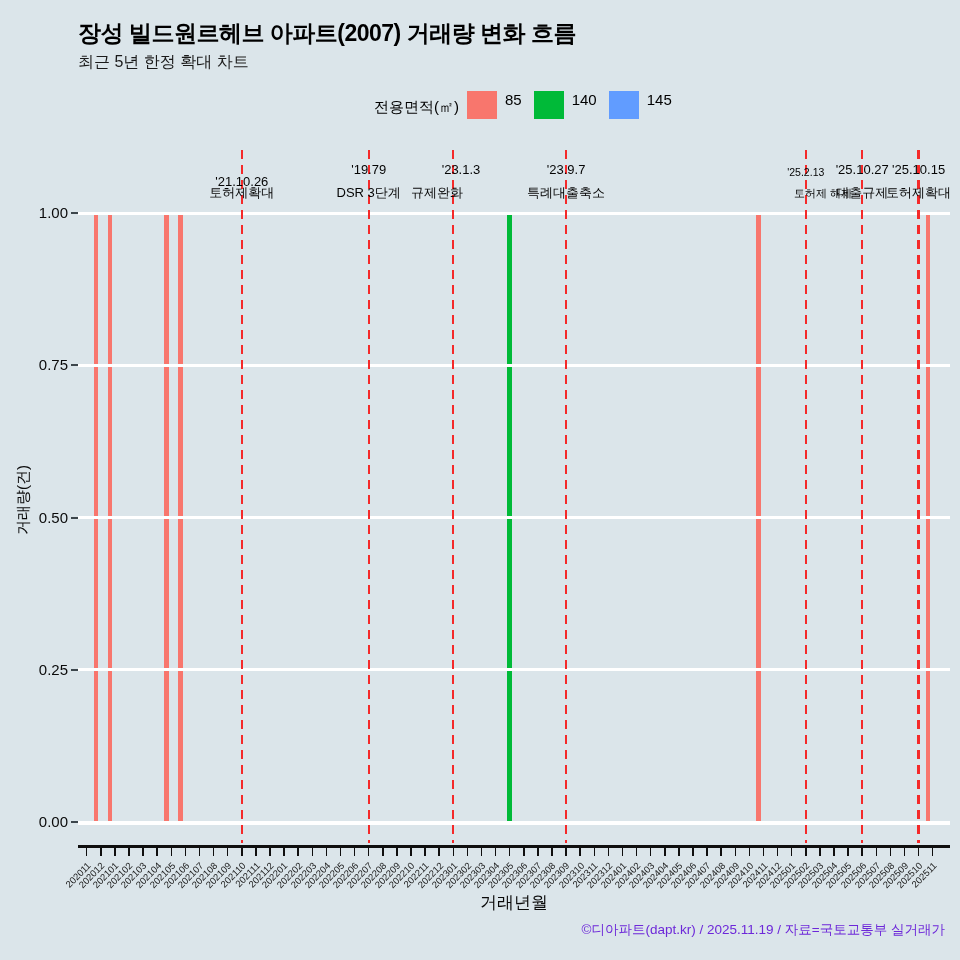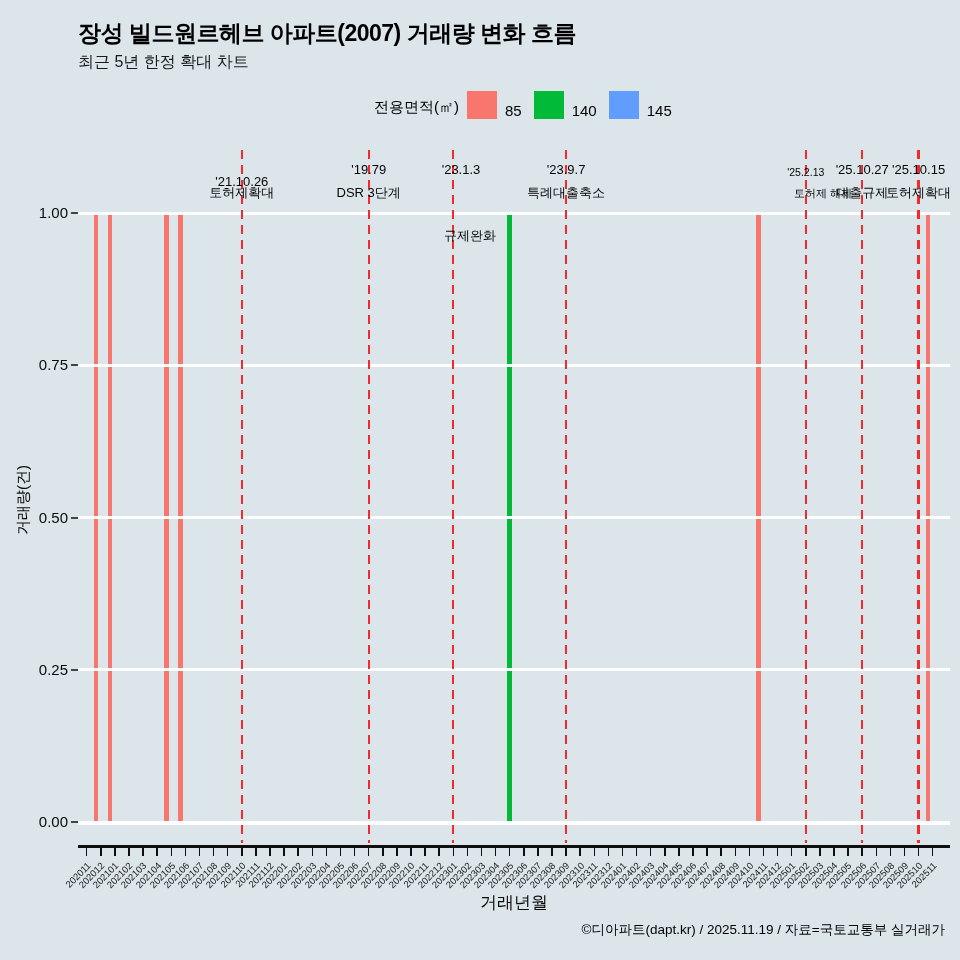--- a/index.html
+++ b/index.html
@@ -4,21 +4,21 @@
 <style>
   html,body{margin:0;padding:0;}
   .page{
     position:relative; width:960px; height:960px; overflow:hidden;
     background:#dbe5ea; font-family:"Liberation Sans", sans-serif; color:#000;
   }
   .title{position:absolute; left:78px; top:18px; font-size:23px; font-weight:700; letter-spacing:-0.5px; white-space:nowrap;}
   .subtitle{position:absolute; left:78px; top:52px; font-size:16px; color:#1a1a1a; white-space:nowrap;}
   .legend{position:absolute; left:374px; top:91px; display:flex; align-items:center; white-space:nowrap;}
   .legend-title{font-size:15px; margin-right:8px;}
-  .legend-item{display:inline-flex; align-items:flex-end; margin-right:12px;}
+  .legend-item{display:inline-flex; align-items:flex-start; margin-right:12px;}
   .legend-swatch{width:30px; height:28px; margin-right:8px;}
   .legend-label{font-size:15px;}
   #chart{position:absolute; left:0; top:0; width:960px; height:960px;}
   #chart > div{position:absolute;}
   .grid{background:#ffffff;}
   .ylab{font-size:15px; width:60px; text-align:right; color:#0a0a0a;}
   .ytick{width:7px; height:2px; background:#3c464c;}
   .bar{}
   .evline{
     top:150px; height:693px; width:2.4px;
@@ -29,21 +29,21 @@
   .evdate.small{top:166px; font-size:10.5px;}
   .evlabel.small{top:186px; font-size:11px;}
   .xaxis{left:78px; top:845px; width:872px; height:2.5px; background:#0f0f0f;}
   .xtick{top:847px; width:1.6px; height:9px; background:#0f0f0f;}
   .xlab{
     top:860px; font-size:9.5px; color:#1a1a1a; white-space:nowrap;
     transform:rotate(-45deg); transform-origin:100% 0;
   }
   .xtitle{position:absolute; left:78px; top:891px; width:872px; text-align:center; font-size:17px; color:#0a0a0a;}
   .ytitle{position:absolute; left:23px; top:500px; transform:translate(-50%,-50%) rotate(-90deg); font-size:15px; white-space:nowrap; color:#0a0a0a;}
-  .footer{position:absolute; right:15px; top:921px; font-size:13.5px; color:#000000; white-space:nowrap;}
+  .footer{position:absolute; right:15px; top:921px; font-size:13.5px; color:#6d28d9; white-space:nowrap;}
 </style>
 </head>
 <body>
 
 <div class="page">
   <div class="title">장성 빌드원르헤브 아파트(2007) 거래량 변화 흐름</div>
   <div class="subtitle">최근 5년 한정 확대 차트</div>
 
   <div class="legend">
     <span class="legend-title">전용면적(㎡)</span>
@@ -83,21 +83,21 @@
       <div class="ytick" style="left: 71px; top: 212px;"></div>
       <div class="ylab" style="left: 8px; top: 204px;">1.00</div>
       <div class="evline" style="left: 240.6px;"></div>
       <div class="evdate" style="left: 241.8px; margin-top: 12px;">'21.10.26</div>
       <div class="evlabel" style="left: 241.8px;">토허제확대</div>
       <div class="evline" style="left: 367.5px;"></div>
       <div class="evdate" style="left: 368.7px;">'19.79</div>
       <div class="evlabel" style="left: 368.7px;">DSR 3단계</div>
       <div class="evline" style="left: 452.1px;"></div>
       <div class="evdate" style="left: 461px;">'23.1.3</div>
-      <div class="evlabel" style="left: 470px; margin-top: 43px;">규제완화</div>
+      <div class="evlabel" style="left: 437px;">규제완화</div>
       <div class="evline" style="left: 564.9px;"></div>
       <div class="evdate" style="left: 566.1px;">'23.9.7</div>
       <div class="evlabel" style="left: 566.1px;">특례대출축소</div>
       <div class="evline" style="left: 804.6px;"></div>
       <div class="evdate small" style="left: 805.8px;">'25.2.13</div>
       <div class="evlabel small" style="left: 823px;">토허제 해제</div>
       <div class="evline" style="left: 861px;"></div>
       <div class="evdate" style="left: 862.2px;">'25.10.27</div>
       <div class="evlabel" style="left: 862.2px;">대출규제</div>
       <div class="evline" style="left: 917.4px;"></div>

